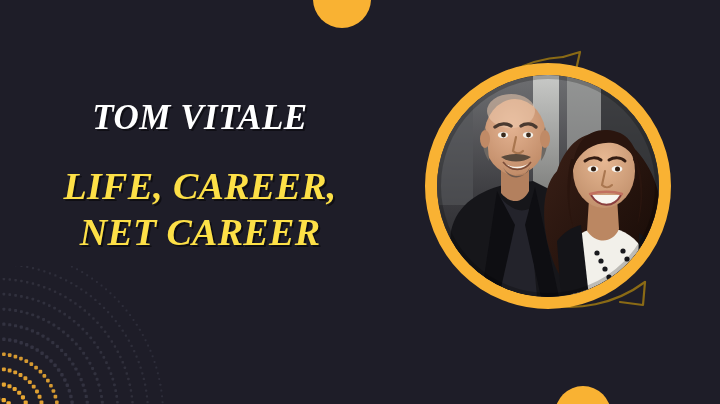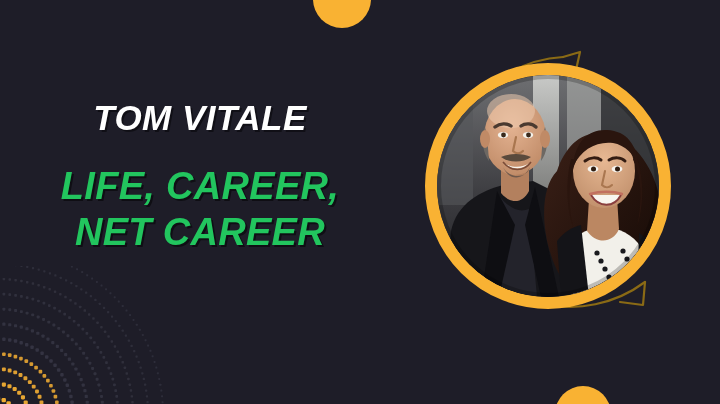--- a/index.html
+++ b/index.html
@@ -7,21 +7,21 @@
     margin: 0;
     padding: 0;
     background: #16161f;
   }
   .stage {
     position: relative;
     width: 720px;
     height: 404px;
     overflow: hidden;
     background: #1e1d28;
-    font-family: Liberation Sans, sans-serif;
+    font-family: Liberation Serif, serif;
   }
 
   
   .deco-circle {
     position: absolute;
     border-radius: 50%;
     background: #f9b233;
   }
   .deco-circle.top {
     width: 58px;
@@ -103,21 +103,21 @@
     font-weight: bold;
     font-style: italic;
     letter-spacing: 0.5px;
     line-height: 1.05;
     text-shadow: 2px 2px 0 rgba(0,0,0,0.45);
     white-space: nowrap;
   }
   .subhead {
     margin: 0;
     margin-top: 26px;
-    color: #22c55e;
+    color: #fde047;
     font-size: 38px;
     font-weight: bold;
     font-style: italic;
     letter-spacing: 0.3px;
     line-height: 1.22;
     text-shadow: 2px 2px 0 rgba(0,0,0,0.5);
   }
   .subhead .line {
     display: block;
     white-space: nowrap;

